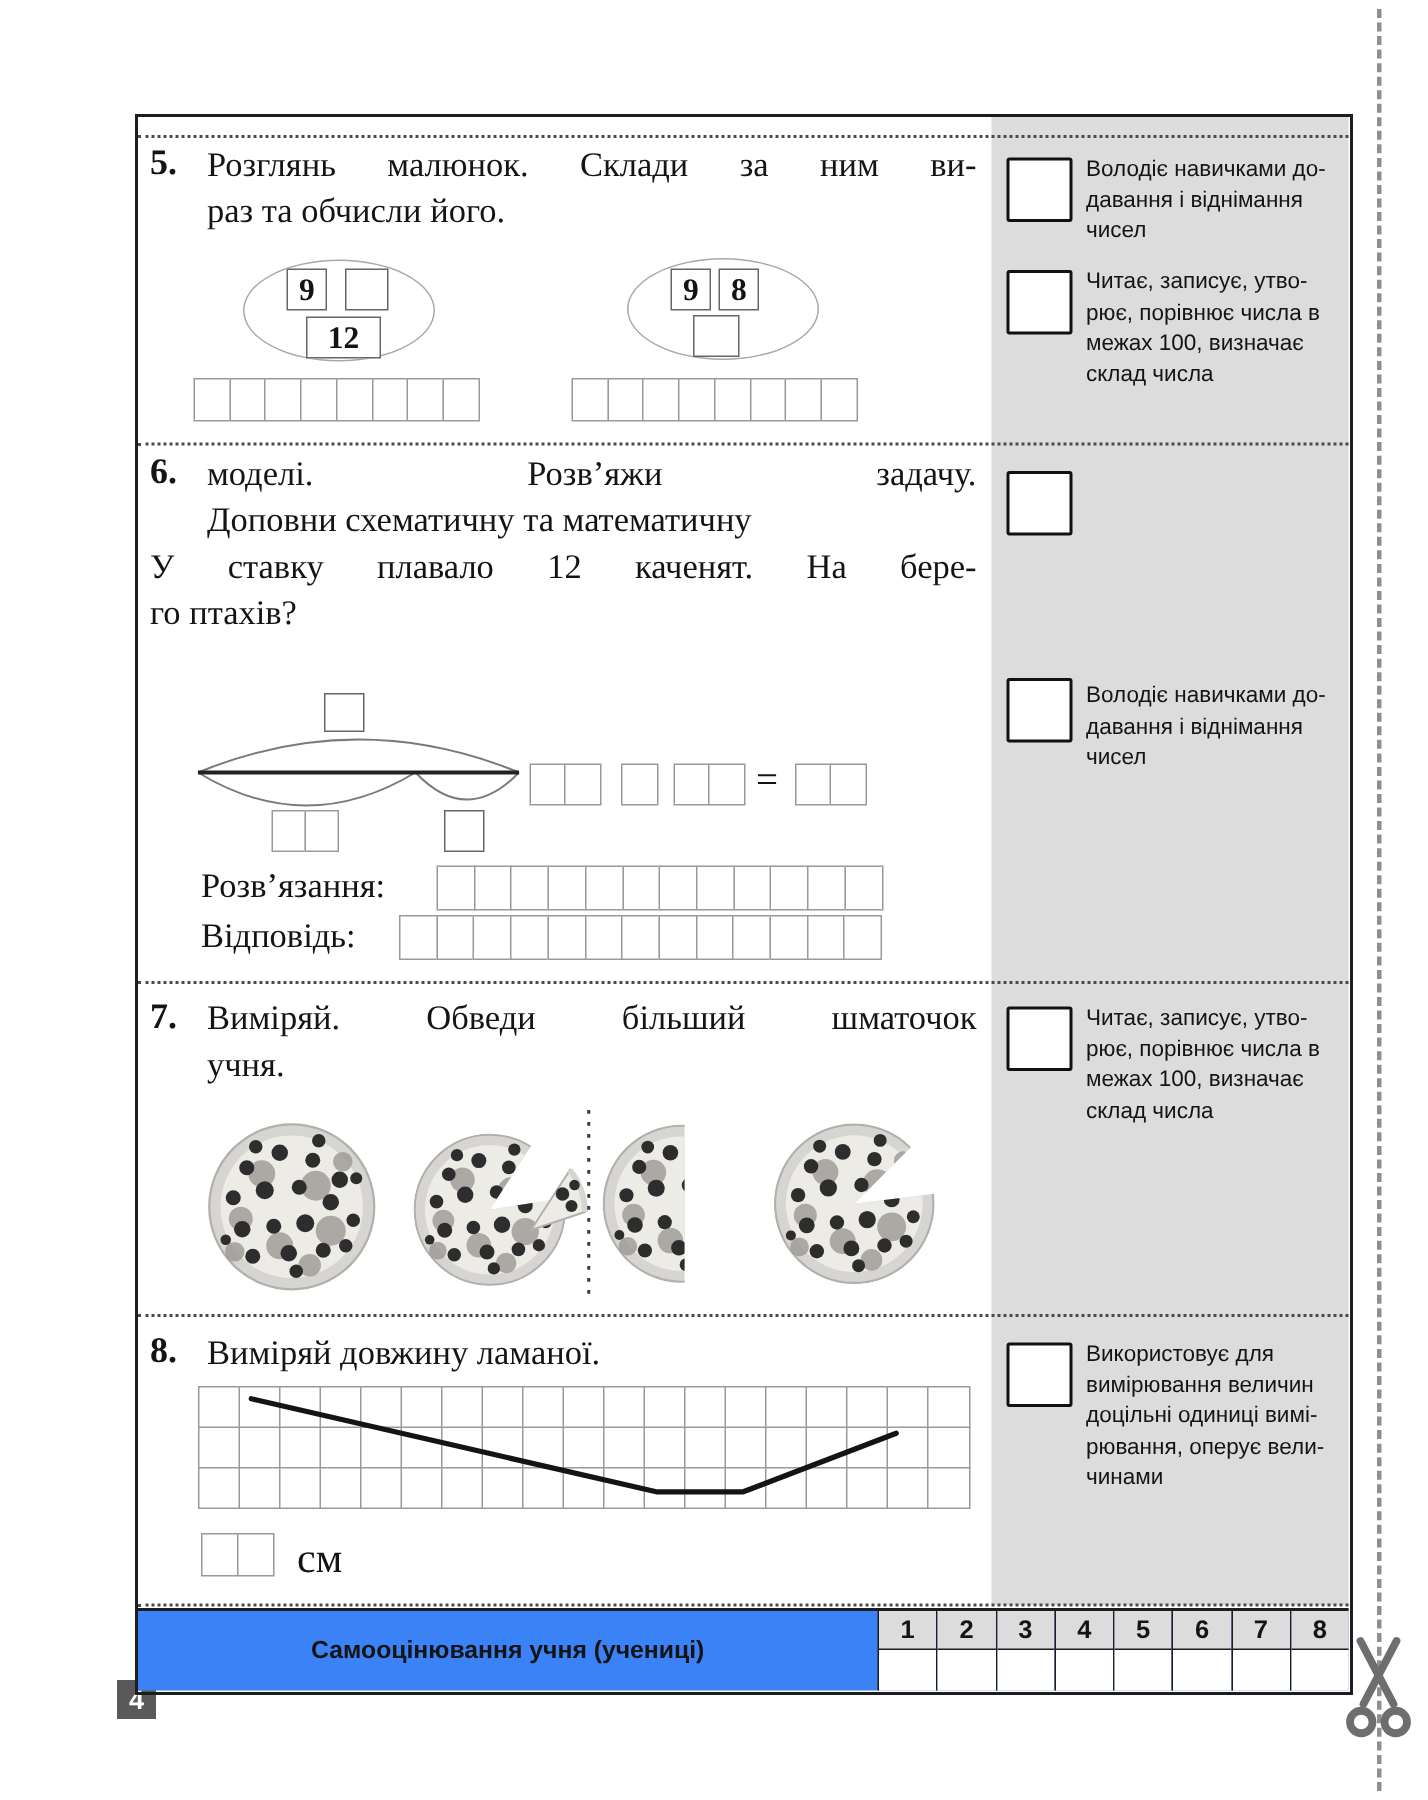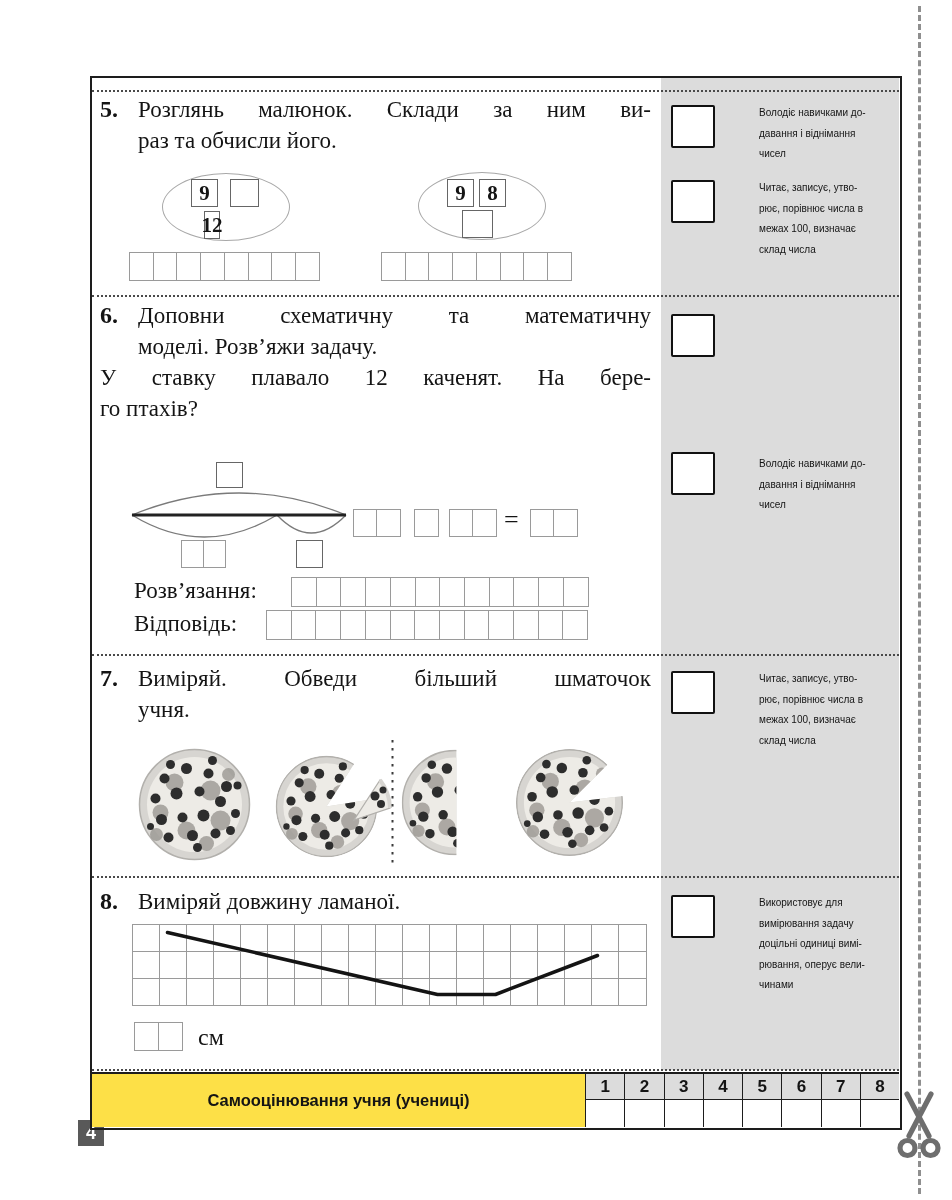--- a/index.html
+++ b/index.html
@@ -24,23 +24,23 @@
   .c26{width:26px;height:30px;}
   .c24{width:24.5px;height:28px;}
   
   .nbox{border:1.5px solid #666;background:#fff;display:flex;align-items:center;justify-content:center;
         font-weight:bold;font-size:21px;box-sizing:border-box;}
   .oval{border:1.5px solid #a8a8a8;border-radius:50%;box-sizing:border-box;}
   .ital{font-size:23px;}
   .eq{font-size:26px;}
   
   .cb{width:44px;height:43px;background:#fff;border:2.5px solid #111;border-radius:2px;box-sizing:border-box;}
-  .sbt{font-family:"Liberation Sans",sans-serif;font-size:10px;line-height:20.5px;white-space:pre-line;width:176px;margin-left:35px;}
-  
-  .ftable{left:0;top:994px;width:807px;height:55px;border-top:2.5px solid #1d1d1d;display:flex;box-sizing:border-box;background:#fde047;}
+  .sbt{font-family:"Liberation Sans",sans-serif;font-size:15px;line-height:20.5px;white-space:pre-line;width:176px;}
+  
+  .ftable{left:0;top:994px;width:807px;height:55px;border-top:2.5px solid #1d1d1d;display:flex;box-sizing:border-box;background:#3b82f6;}
   .flabel{width:494px;display:flex;align-items:center;justify-content:center;border-right:1.8px solid #1d1d1d;
           font-family:"Liberation Sans",sans-serif;font-weight:bold;font-size:16.5px;box-sizing:border-box;}
   .fcols{flex:1;display:flex;}
   .fcol{flex:1;display:flex;flex-direction:column;border-left:1.5px solid #1d1d1d;box-sizing:border-box;}
   .fcol:first-child{border-left:none;}
   .fch{height:26px;background:#dcdcdc;border-bottom:1.5px solid #1d1d1d;display:flex;align-items:center;justify-content:center;
        font-family:"Liberation Sans",sans-serif;font-weight:bold;font-size:17px;box-sizing:border-box;}
   .fcb{flex:1;background:#fff;}
   .pnum{left:78px;top:1120px;width:26px;height:26px;background:#595959;color:#fff;
         font-family:"Liberation Sans",sans-serif;font-weight:bold;font-size:18px;
@@ -76,21 +76,21 @@
 
     <div class="abs tnum" style="left:8px;top:18px">5.</div>
     <div class="abs tlines" style="left:46px;top:16px;width:513px">
         <div class="tline">Розглянь малюнок. Склади за ним ви-</div>
         <div class="tline">раз та обчисли його.</div>
       </div>
 
     <div class="abs oval" style="left:70px;top:95px;width:128px;height:68px"></div>
     <div class="abs nbox" style="left:99px;top:101px;width:27px;height:28px">9</div>
     <div class="abs nbox" style="left:138px;top:101px;width:29px;height:28px"></div>
-    <div class="abs nbox" style="left:112px;top:133px;width:16px;height:28px">12</div>
+    <div class="abs nbox" style="left:112px;top:133px;width:50px;height:28px">12</div>
 
     <div class="abs oval" style="left:326px;top:94px;width:128px;height:68px"></div>
     <div class="abs nbox" style="left:355px;top:101px;width:27px;height:28px">9</div>
     <div class="abs nbox" style="left:387px;top:101px;width:27px;height:28px">8</div>
     <div class="abs nbox" style="left:370px;top:132px;width:31px;height:28px"></div>
 
     <div class="abs cellrow" style="left:37px;top:174px">
       <i class="cell"></i>
         <i class="cell"></i>
         <i class="cell"></i>
@@ -106,22 +106,22 @@
         <i class="cell"></i>
         <i class="cell"></i>
         <i class="cell"></i>
         <i class="cell"></i>
         <i class="cell"></i>
         <i class="cell"></i>
     </div>
 
     <div class="abs tnum" style="left:8px;top:224px">6.</div>
     <div class="abs tlines" style="left:46px;top:222px;width:513px">
+        <div class="tline">моделі. Розв’яжи задачу.</div>
         <div class="tline">Доповни схематичну та математичну</div>
-        <div class="tline">моделі. Розв’яжи задачу.</div>
       </div>
     <div class="abs tlines" style="left:8px;top:284px;width:551px">
         <div class="tline">У ставку плавало 12 каченят. На бере-</div>
         <div class="tline">го птахів?</div>
       </div>
 
     <div class="abs nbox" style="left:124px;top:384px;width:27px;height:26px"></div>
 
     <svg class="abs" style="left:38px;top:409px" width="218" height="56" viewBox="0 0 218 56">
       <path d="M2,28 Q109,-16 216,28" fill="none" stroke="#7a7a7a" stroke-width="1.3"></path>
@@ -298,21 +298,21 @@
         <line x1="459.5" y1="0" x2="459.5" y2="82"></line>
           <line x1="486.5" y1="0" x2="486.5" y2="82"></line>
       </g>
       <polyline points="35.5,8.5 305.5,70.5 363.5,70.5 465.5,31.5" fill="none" stroke="#141414" stroke-width="3.5" stroke-linejoin="round" stroke-linecap="round"></polyline>
     </svg>
 
     <div class="abs cellrow" style="left:42px;top:944px">
       <i class="cell"></i>
         <i class="cell"></i>
     </div>
-    <div class="abs" style="left:106px;top:946px;font-size:24px">см</div>
+    <div class="abs" style="left:106px;top:946px;font-size:28px">см</div>
 
     <div class="abs cb" style="left:579px;top:27px"></div>
     <div class="abs sbt" style="left:632px;top:25px">Володіє навичками до-
 давання і віднімання
 чисел</div>
     <div class="abs cb" style="left:579px;top:102px"></div>
     <div class="abs sbt" style="left:632px;top:100px">Читає, записує, утво-
 рює, порівнює числа в
 межах 100, визначає
 склад числа</div>
@@ -324,21 +324,21 @@
 чисел</div>
 
     <div class="abs cb" style="left:579px;top:593px"></div>
     <div class="abs sbt" style="left:632px;top:591px">Читає, записує, утво-
 рює, порівнює числа в
 межах 100, визначає
 склад числа</div>
 
     <div class="abs cb" style="left:579px;top:817px"></div>
     <div class="abs sbt" style="left:632px;top:815px">Використовує для
-вимірювання задачу
+вимірювання величин
 доцільні одиниці вимі-
 рювання, оперує вели-
 чинами</div>
 
     <div class="abs ftable">
       <div class="flabel">Самооцінювання учня (учениці)</div>
       <div class="fcols">
           <div class="fcol">
           <div class="fch">1</div>
           <div class="fcb"></div>

